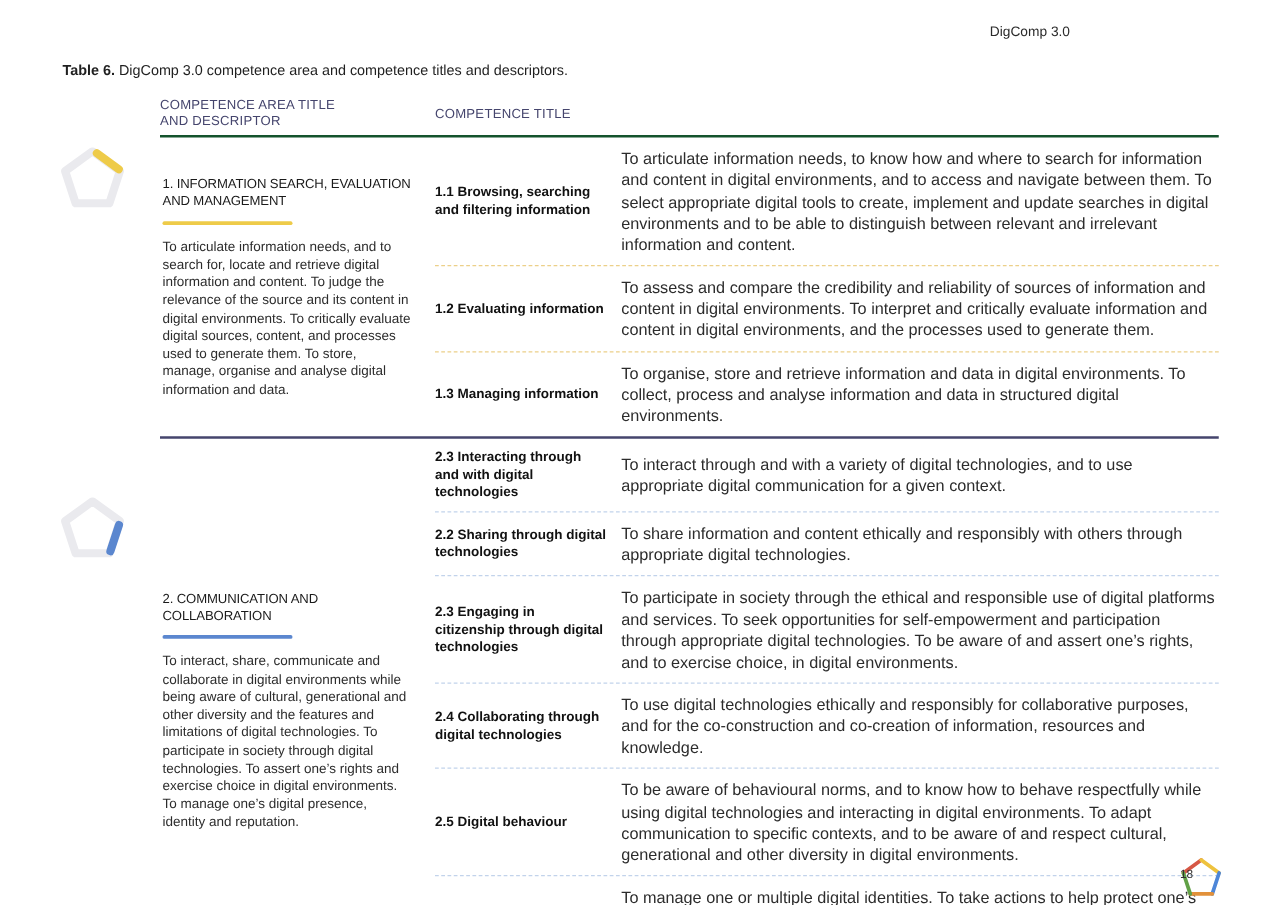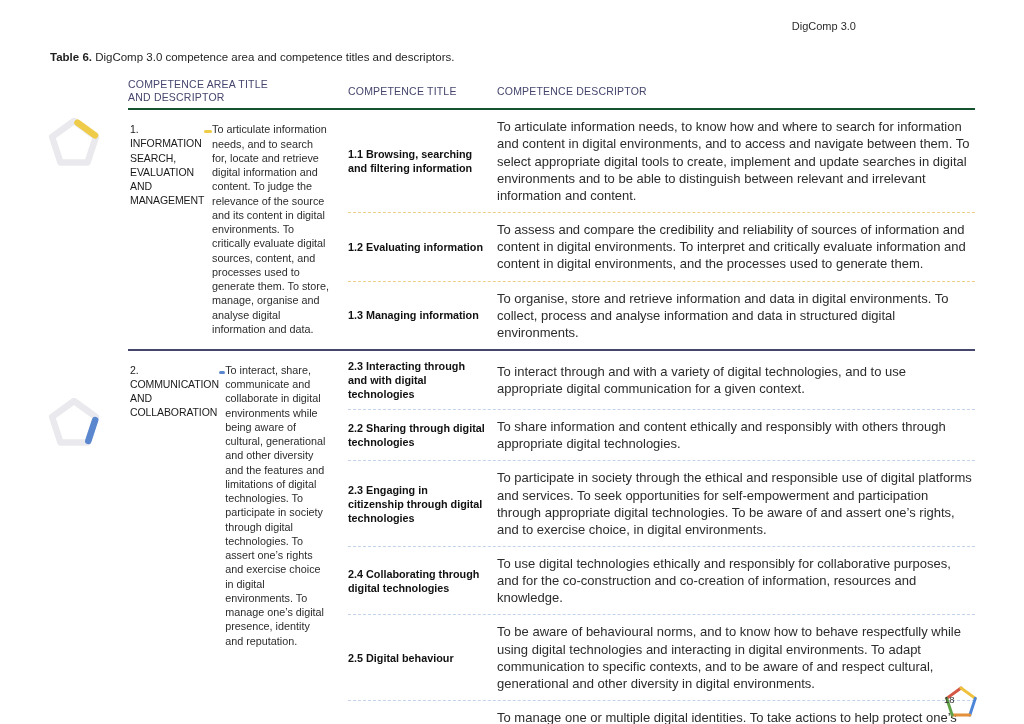--- a/index.html
+++ b/index.html
@@ -36,21 +36,21 @@
     font-size:10.5px; color:#45456d; letter-spacing:.2px;
     line-height:1.25; padding-right:30px;
   }
   .th1 { max-width:185px; }
 
   .section {
     display:grid; grid-template-columns:220px 1fr;
     border-bottom:2px solid #45456d;
   }
   .area-cell {
-    display:flex; flex-direction:row; justify-content:center;
+    display:flex; flex-direction:column; justify-content:center;
     padding:12px 18px 12px 2px;
   }
   .area-title {
     font-size:10.5px; letter-spacing:-0.1px; color:#1a1a1a; line-height:1.35;
   }
   .area-underline {
     width:104px; height:3px; border-radius:2px; margin:8px 0 11px 0;
   }
   .ul-yellow { background:#eecb49; }
   .ul-blue  { background:#5b87cf; }
@@ -101,21 +101,20 @@
   <svg class="pent pent2" viewBox="0 0 56 56">
     <path d="M28 3 L49.9 18.9 L41.5 44.6 L14.5 44.6 L6.1 18.9 Z" fill="none" stroke="#eaeaee" stroke-width="6.5" stroke-linejoin="round"></path>
     <line x1="49.2" y1="22" x2="42.3" y2="43" stroke="#5b87cf" stroke-width="6.5" stroke-linecap="round"></line>
   </svg>
 
   <div class="table">
 
     <div class="thead">
       <div class="th th1">COMPETENCE AREA TITLE AND DESCRIPTOR</div>
       <div class="th">COMPETENCE TITLE</div>
-      <div class="th">COMPETENCE DESCRIPTOR</div>
     </div>
 
     <div class="section sec1">
       <div class="area-cell">
         <div class="area-title">1. INFORMATION SEARCH, EVALUATION AND MANAGEMENT</div>
         <div class="area-underline ul-yellow"></div>
         <div class="area-desc">To articulate information needs, and to search for, locate and retrieve digital information and content. To judge the relevance of the source and its content in digital environments. To critically evaluate digital sources, content, and processes used to generate them. To store, manage, organise and analyse digital information and data.</div>
       </div>
       <div class="rows">
         <div class="row">

